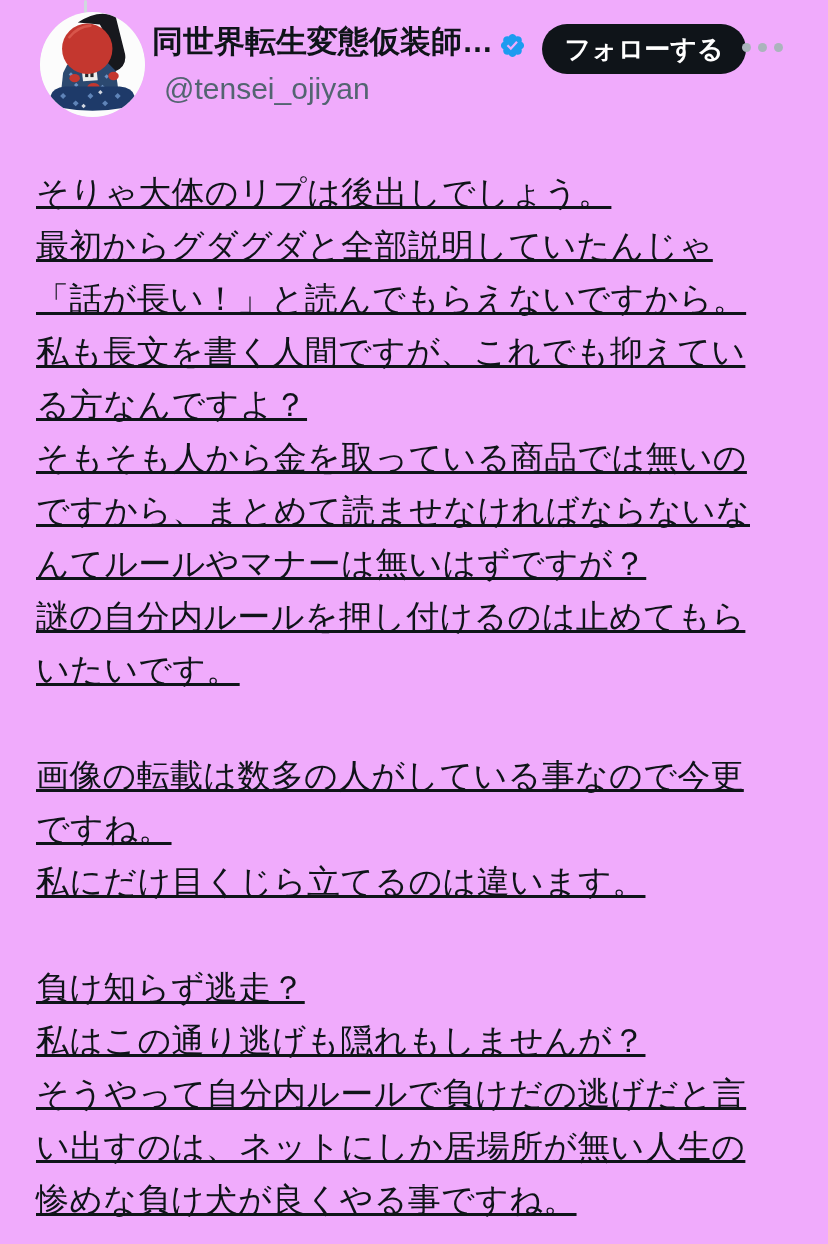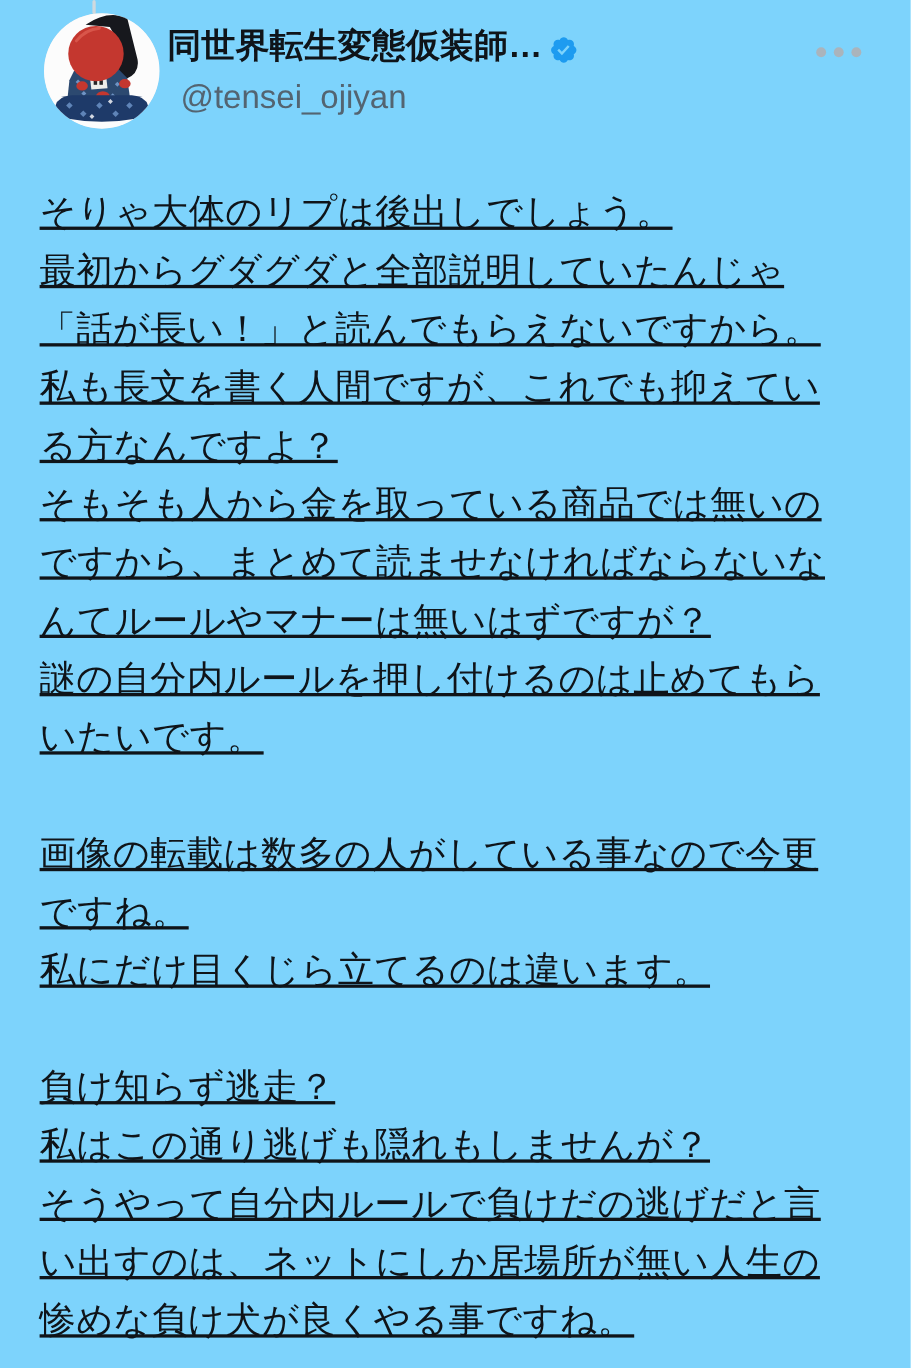--- a/index.html
+++ b/index.html
@@ -1,21 +1,21 @@
 <!DOCTYPE html>
 <html><head>
 <meta charset="utf-8">
 <style>
   html, body { margin: 0; padding: 0; background: #ffffff; }
   body {
     width: 828px; height: 1244px;
     font-family: "Liberation Sans", "DejaVu Sans", sans-serif;
     position: relative; overflow: hidden;
   }
-  .card { position: absolute; inset: 0; background: #7dd3fc; }
+  .card { position: absolute; inset: 0; background: #f0abfc; }
 
   
   .thread-line {
     position: absolute; left: 84px; top: 0; width: 3px; height: 13px;
     background: #cfd9de; border-radius: 2px;
   }
 
   
   .avatar {
     position: absolute; left: 40px; top: 12px; width: 105px; height: 105px;
@@ -110,20 +110,21 @@
 
   <div class="name-row">
     <span class="display-name">同世界転生変態仮装師…</span>
     <svg class="verified" viewBox="0 0 24 24" aria-hidden="true">
       <path fill="#1d9bf0" fill-rule="evenodd" d="M22.25 12c0-1.43-.88-2.67-2.19-3.34.46-1.39.2-2.9-.81-3.91s-2.52-1.27-3.91-.81c-.66-1.31-1.91-2.19-3.34-2.19s-2.67.88-3.33 2.19c-1.4-.46-2.91-.2-3.92.81s-1.26 2.52-.8 3.91c-1.31.67-2.2 1.91-2.2 3.34s.89 2.67 2.2 3.34c-.46 1.39-.21 2.9.8 3.91s2.52 1.26 3.91.81c.67 1.31 1.91 2.19 3.34 2.19s2.68-.88 3.34-2.19c1.39.45 2.9.2 3.91-.81s1.27-2.52.81-3.91c1.31-.67 2.19-1.91 2.19-3.34zm-11.71 4.2L6.8 12.46l1.41-1.42 2.26 2.26 4.8-5.23 1.47 1.36-6.2 6.77z"></path>
     </svg>
   </div>
 
   <div class="handle">@tensei_ojiyan</div>
 
+  <button class="follow-btn">フォローする</button>
 
   <button class="more-btn" aria-label="more">
     <span class="dot"></span>
     <span class="dot"></span>
     <span class="dot"></span>
   </button>
 
   <div class="tweet-text">そりゃ大体のリプは後出しでしょう。
 最初からグダグダと全部説明していたんじゃ
 「話が長い！」と読んでもらえないですから。

